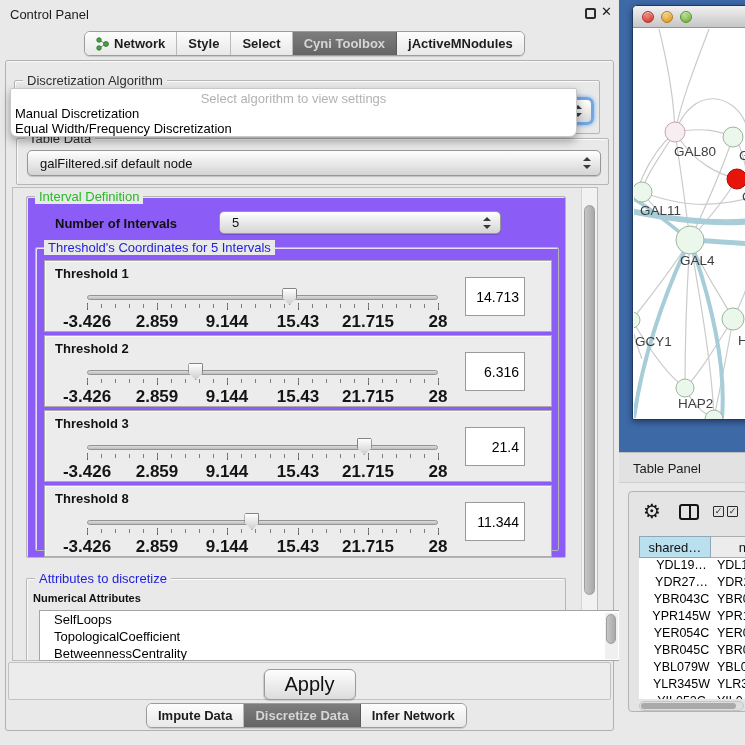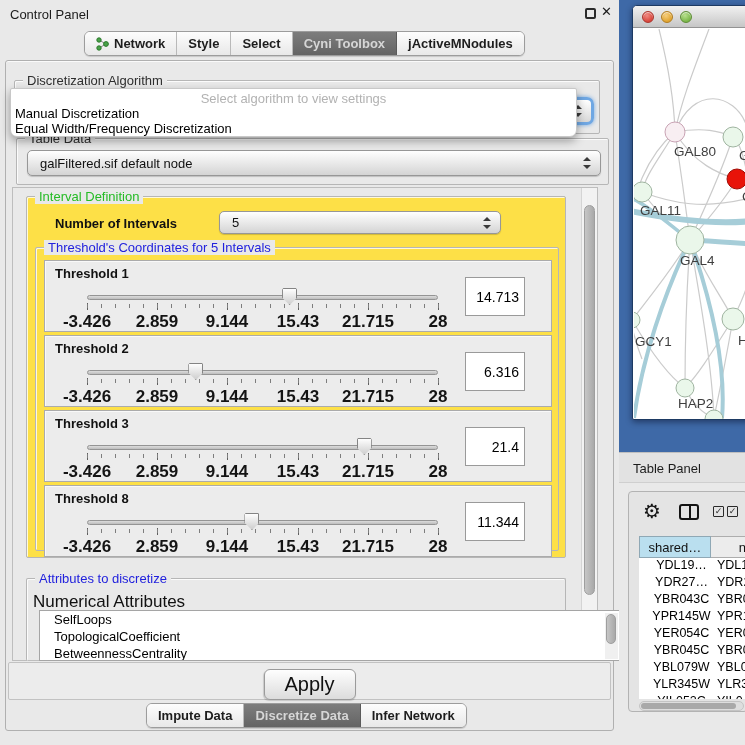--- a/index.html
+++ b/index.html
@@ -144,21 +144,21 @@
       <span>galFiltered.sif default node</span>
       <span class="updown"></span>
     </div>
   </div>
 
   <div class="abs viewport"></div>
   <div class="abs vscroll" style="left:581px;top:188px;width:16px;height:472px;">
     <div class="sb-thumb" style="position:absolute;left:2px;top:17px;width:11px;height:390px;"></div>
   </div>
 
-  <div class="abs group" style="left:26px;top:196px;width:540px;height:362px;background:#fde047;">
+  <div class="abs group" style="left:26px;top:196px;width:540px;height:362px;background:#8b5cf6;">
     <span class="gtitle g-green">Interval Definition</span>
 
     <span class="abs" style="left:28px;top:19px;font-size:13px;font-weight:bold;color:#111;">Number of Intervals</span>
     <div class="combo" style="position:absolute;left:192px;top:14px;width:282px;height:23px;">
       <span>5</span>
       <span class="updown"></span>
     </div>
 
     <div class="group" style="position:absolute;left:8px;top:50px;width:524px;height:304px;">
       <span class="gtitle g-blue" style="background:#e9e9e9;">Threshold's Coordinates for 5 Intervals</span>
@@ -220,21 +220,21 @@
         <span class="abs tickl" style="left:253px;">15.43</span>
         <span class="abs tickl" style="left:323px;">21.715</span>
         <span class="abs tickl" style="left:393px;">28</span>
         <div class="abs valbox">11.344</div>
       </div>
     </div>
   </div>
 
   <div class="abs group" style="left:26px;top:578px;width:540px;height:83px;border-bottom:none;">
     <span class="gtitle g-blue">Attributes to discretize</span>
-    <span class="abs" style="left:6px;top:13px;font-size:17px;font-weight:normal;color:#111;">Numerical Attributes</span>
+    <span class="abs" style="left:6px;top:13px;font-size:11px;font-weight:bold;color:#111;">Numerical Attributes</span>
     <div class="attrlist" style="position:absolute;left:12px;top:31px;width:582px;height:51px;">
       <div class="it">SelfLoops</div>
       <div class="it">TopologicalCoefficient</div>
       <div class="it">BetweennessCentrality</div>
       <div style="position:absolute;right:2px;top:2px;width:13px;height:46px;background:#f0f0f0;">
         <div class="sb-thumb" style="position:absolute;left:1px;top:1px;width:10px;height:30px;"></div>
       </div>
     </div>
   </div>
 

